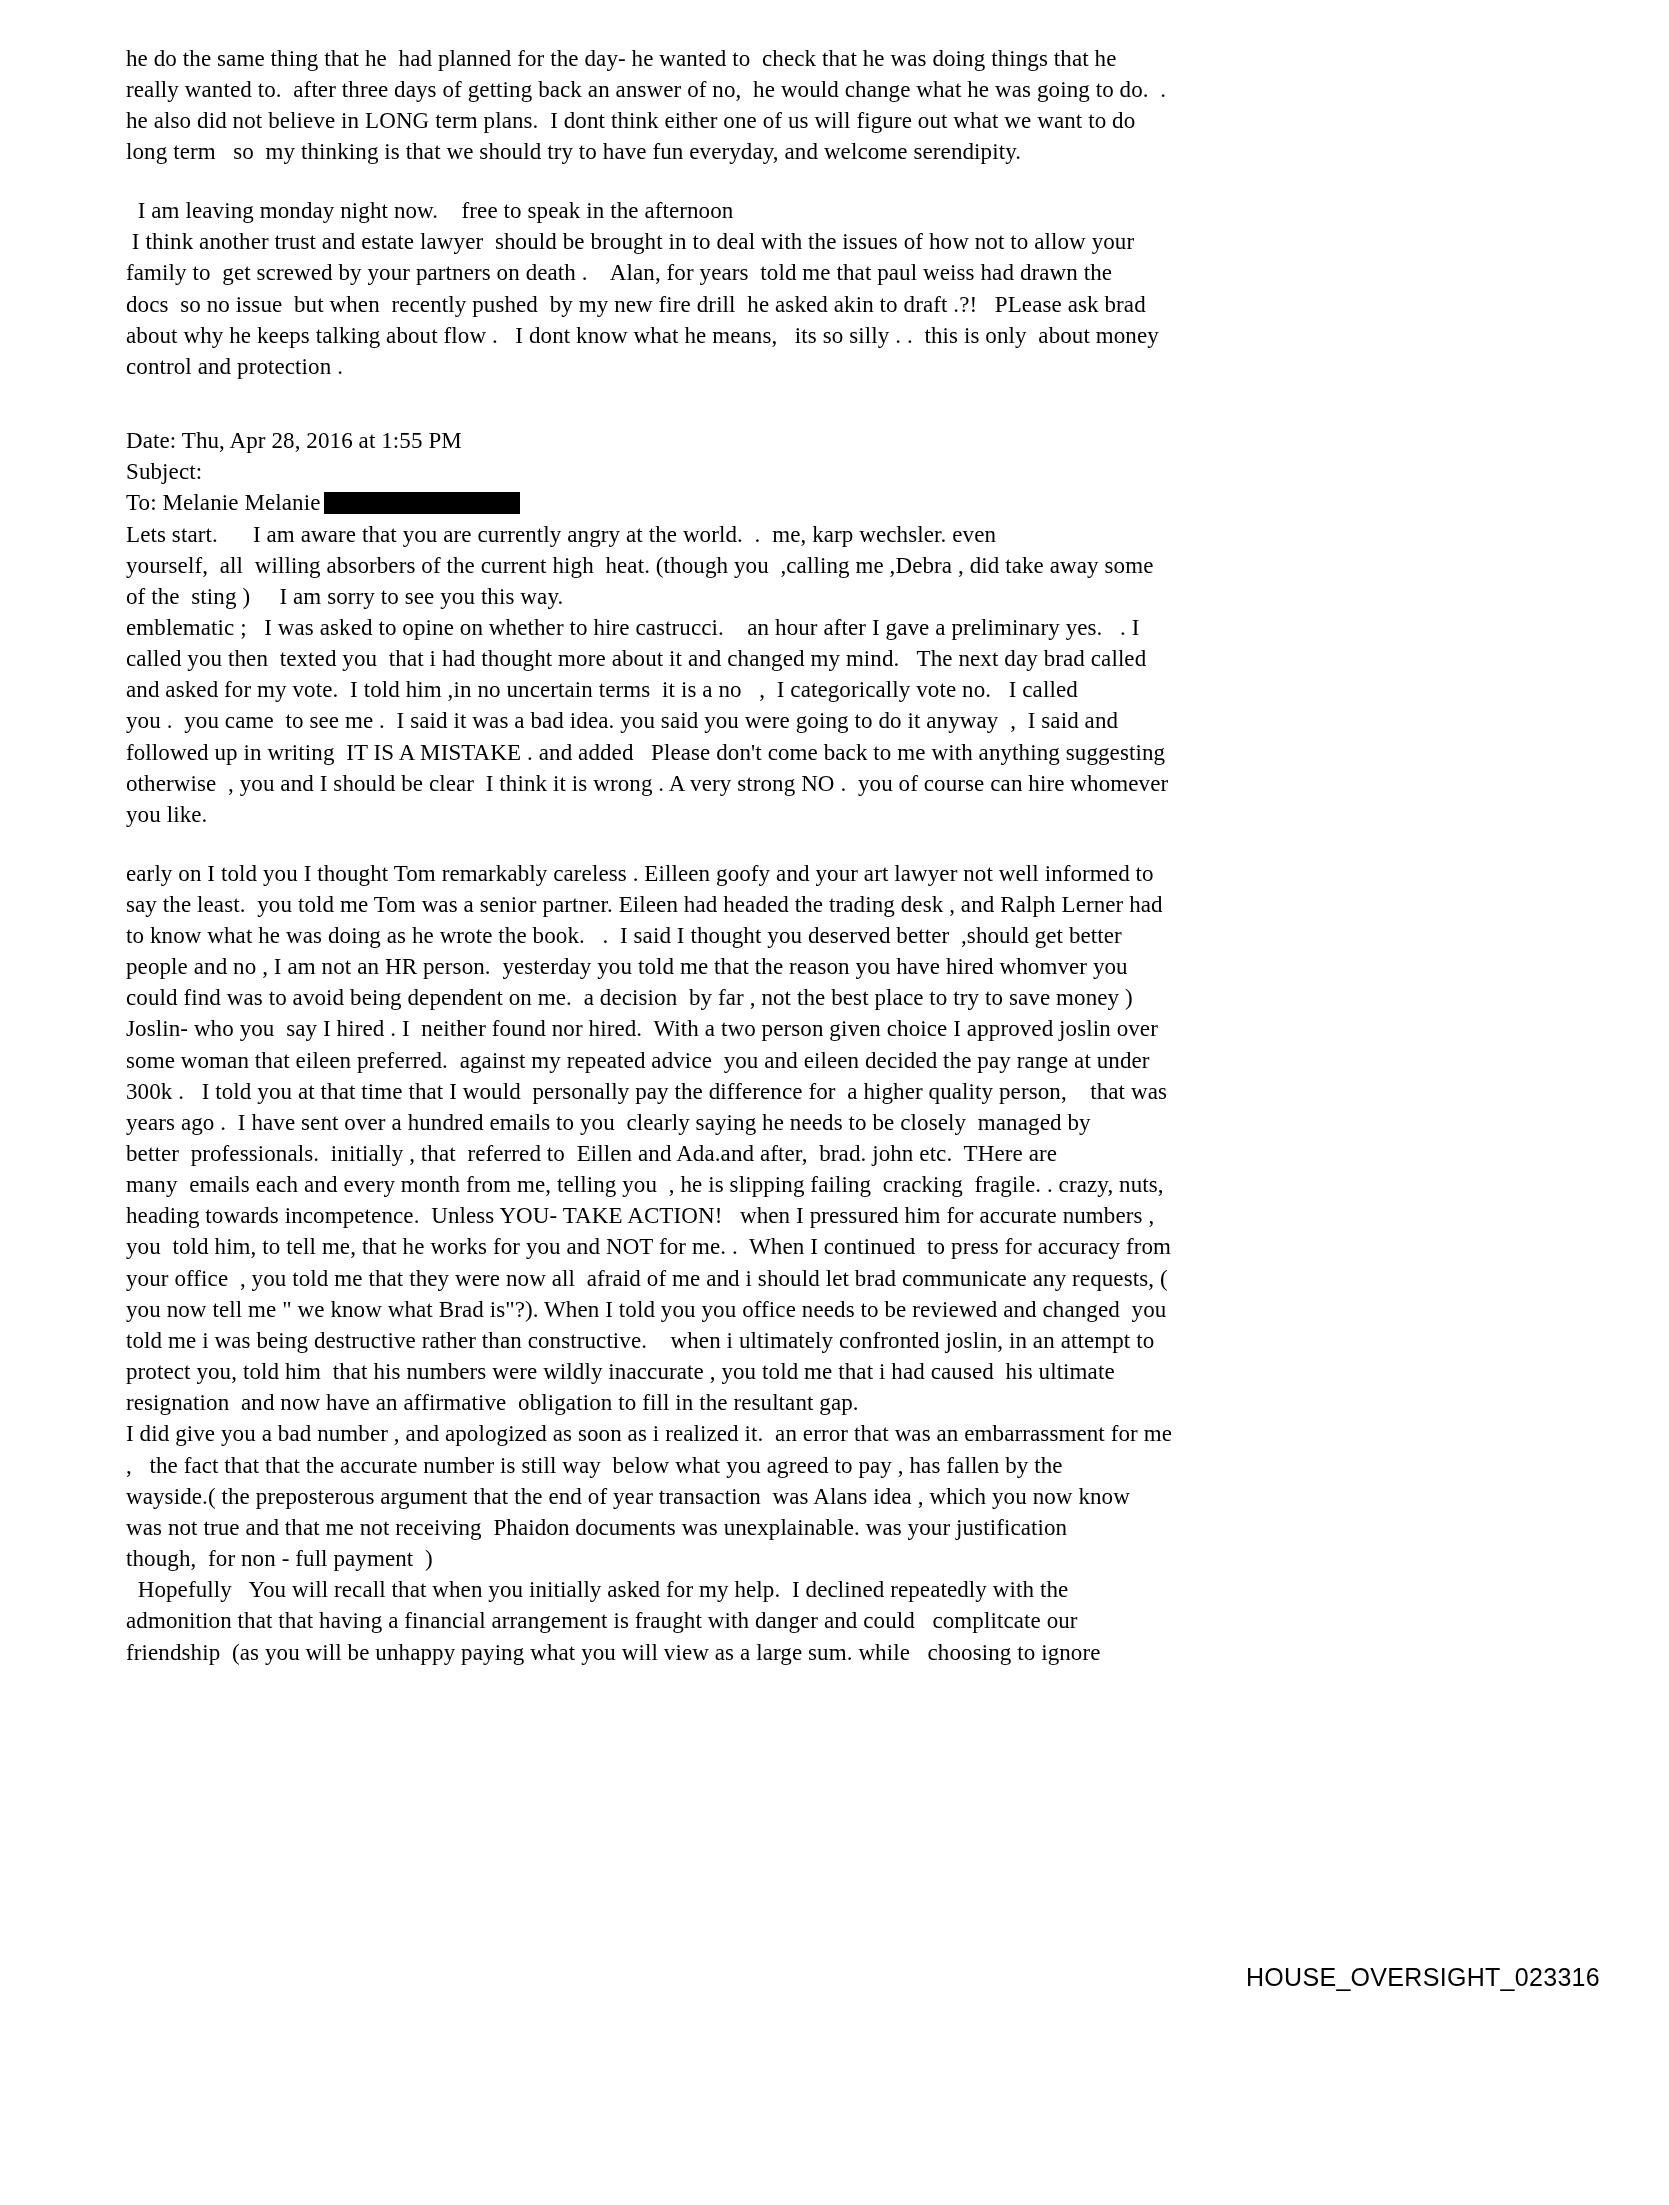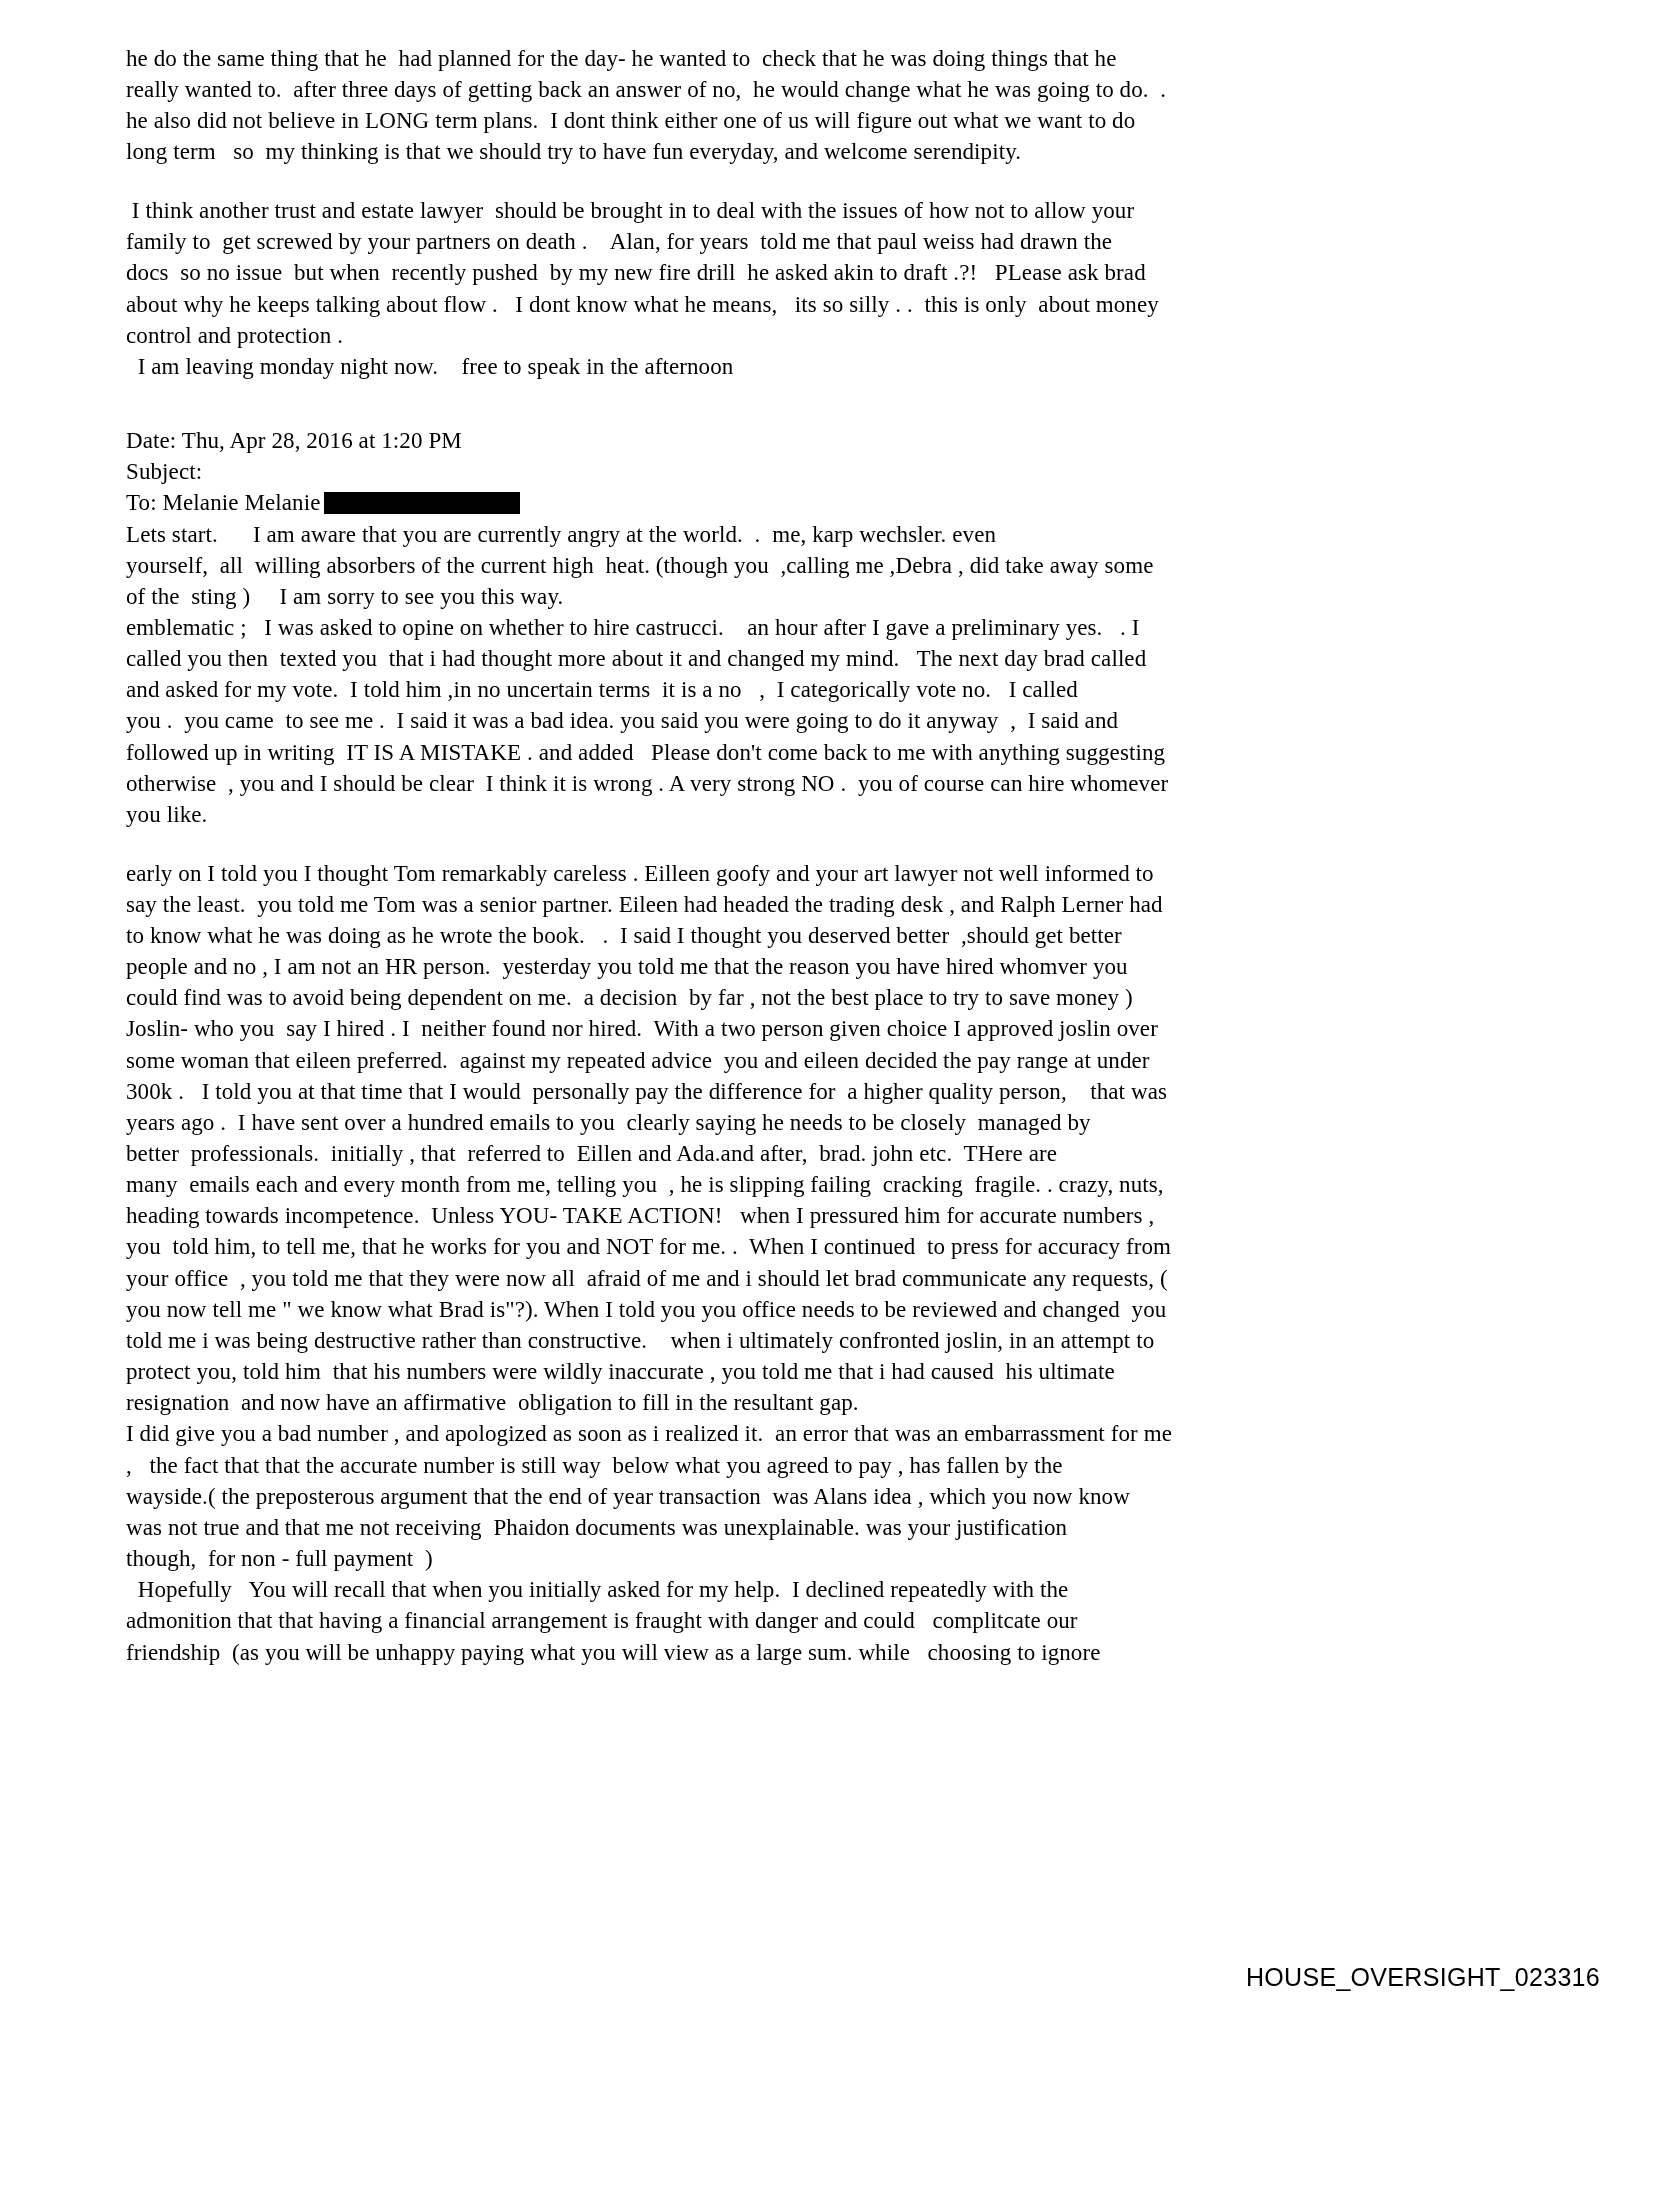--- a/index.html
+++ b/index.html
@@ -64,32 +64,32 @@
 
   <div class="doc-body">
 
     <p class="para">he do the same thing that he  had planned for the day- he wanted to  check that he was doing things that he
 really wanted to.  after three days of getting back an answer of no,  he would change what he was going to do.  .
 he also did not believe in LONG term plans.  I dont think either one of us will figure out what we want to do
 long term   so  my thinking is that we should try to have fun everyday, and welcome serendipity.</p>
 
     <div class="gap-lg"></div>
 
+    <p class="para">  I am leaving monday night now.    free to speak in the afternoon</p>
+
     <p class="para"> I think another trust and estate lawyer  should be brought in to deal with the issues of how not to allow your
 family to  get screwed by your partners on death .    Alan, for years  told me that paul weiss had drawn the
 docs  so no issue  but when  recently pushed  by my new fire drill  he asked akin to draft .?!   PLease ask brad
 about why he keeps talking about flow .   I dont know what he means,   its so silly . .  this is only  about money
 control and protection .</p>
 
-    <p class="para">  I am leaving monday night now.    free to speak in the afternoon</p>
-
     <div class="gap-xl"></div>
 
     <div class="header-block">
-      <p>Date: Thu, Apr 28, 2016 at 1:20 PM</p>
+      <p>Date: Thu, Apr 28, 2016 at 1:55 PM</p>
       <p>Subject:</p>
       <p><span>To: Melanie Melanie</span><span class="redaction"></span></p>
     </div>
 
     <p class="para">Lets start.      I am aware that you are currently angry at the world.  .  me, karp wechsler. even
 yourself,  all  willing absorbers of the current high  heat. (though you  ,calling me ,Debra , did take away some
 of the  sting )     I am sorry to see you this way.
 emblematic ;   I was asked to opine on whether to hire castrucci.    an hour after I gave a preliminary yes.   . I
 called you then  texted you  that i had thought more about it and changed my mind.   The next day brad called
 and asked for my vote.  I told him ,in no uncertain terms  it is a no   ,  I categorically vote no.   I called

